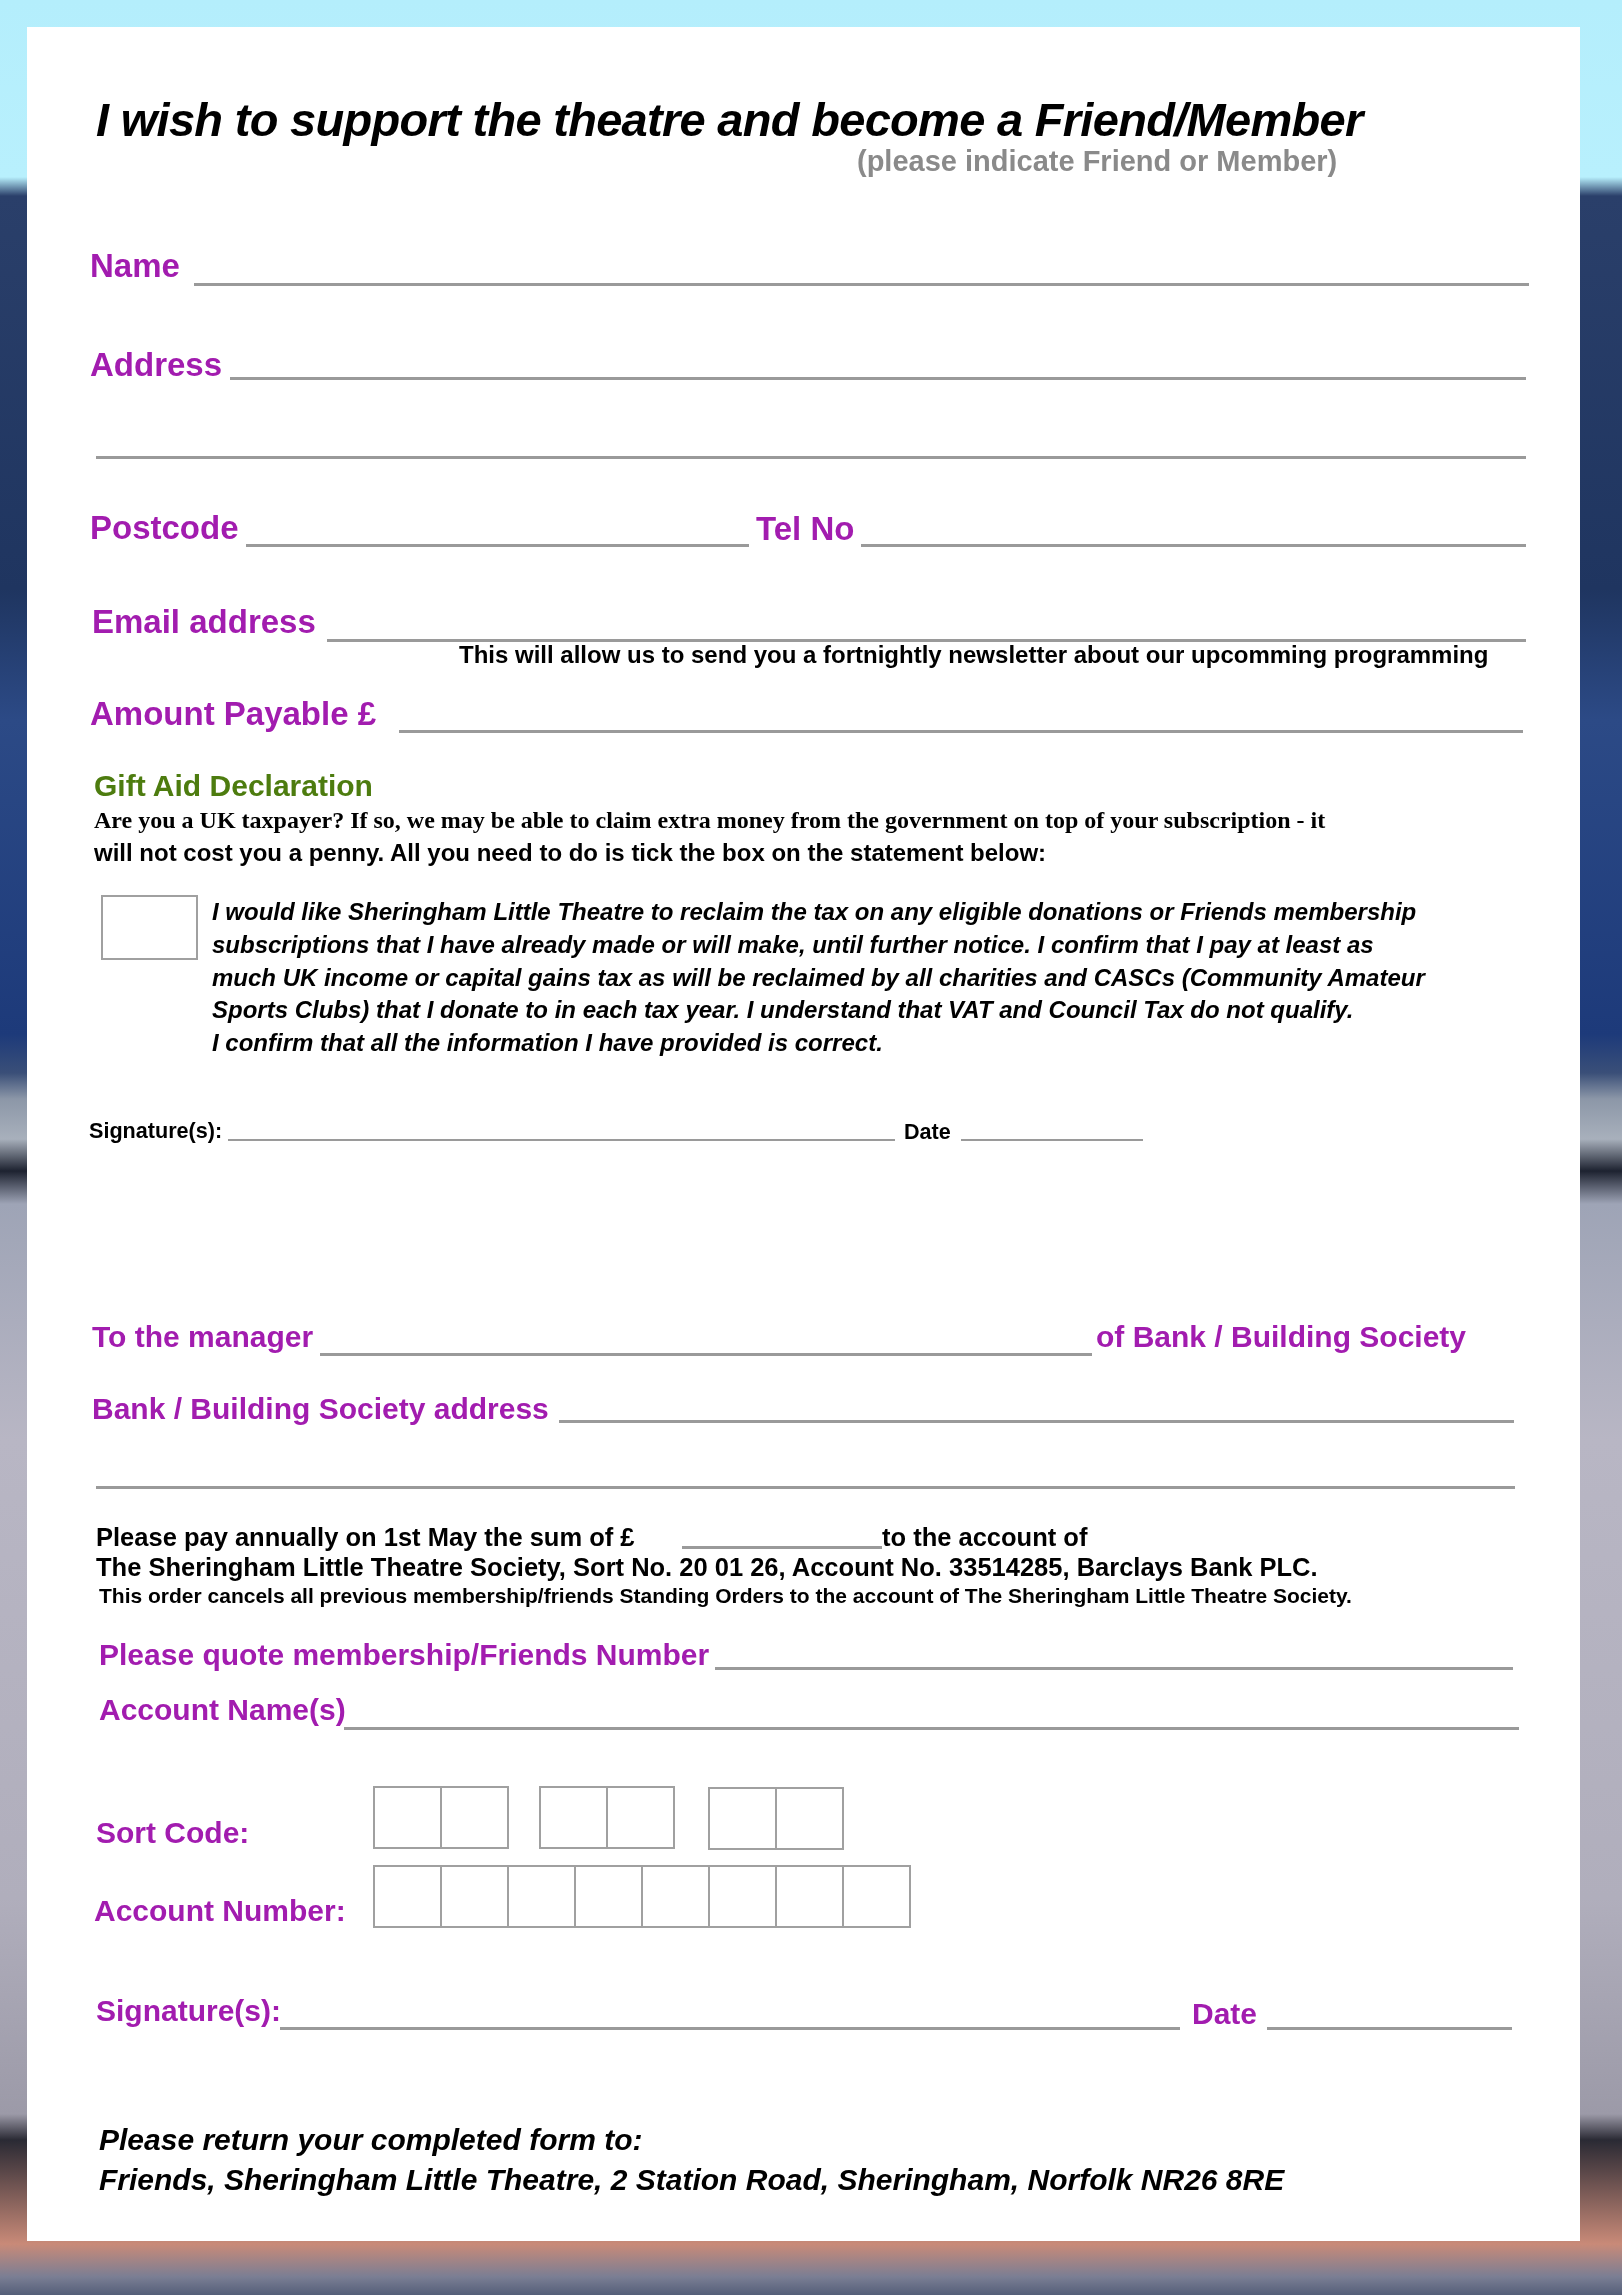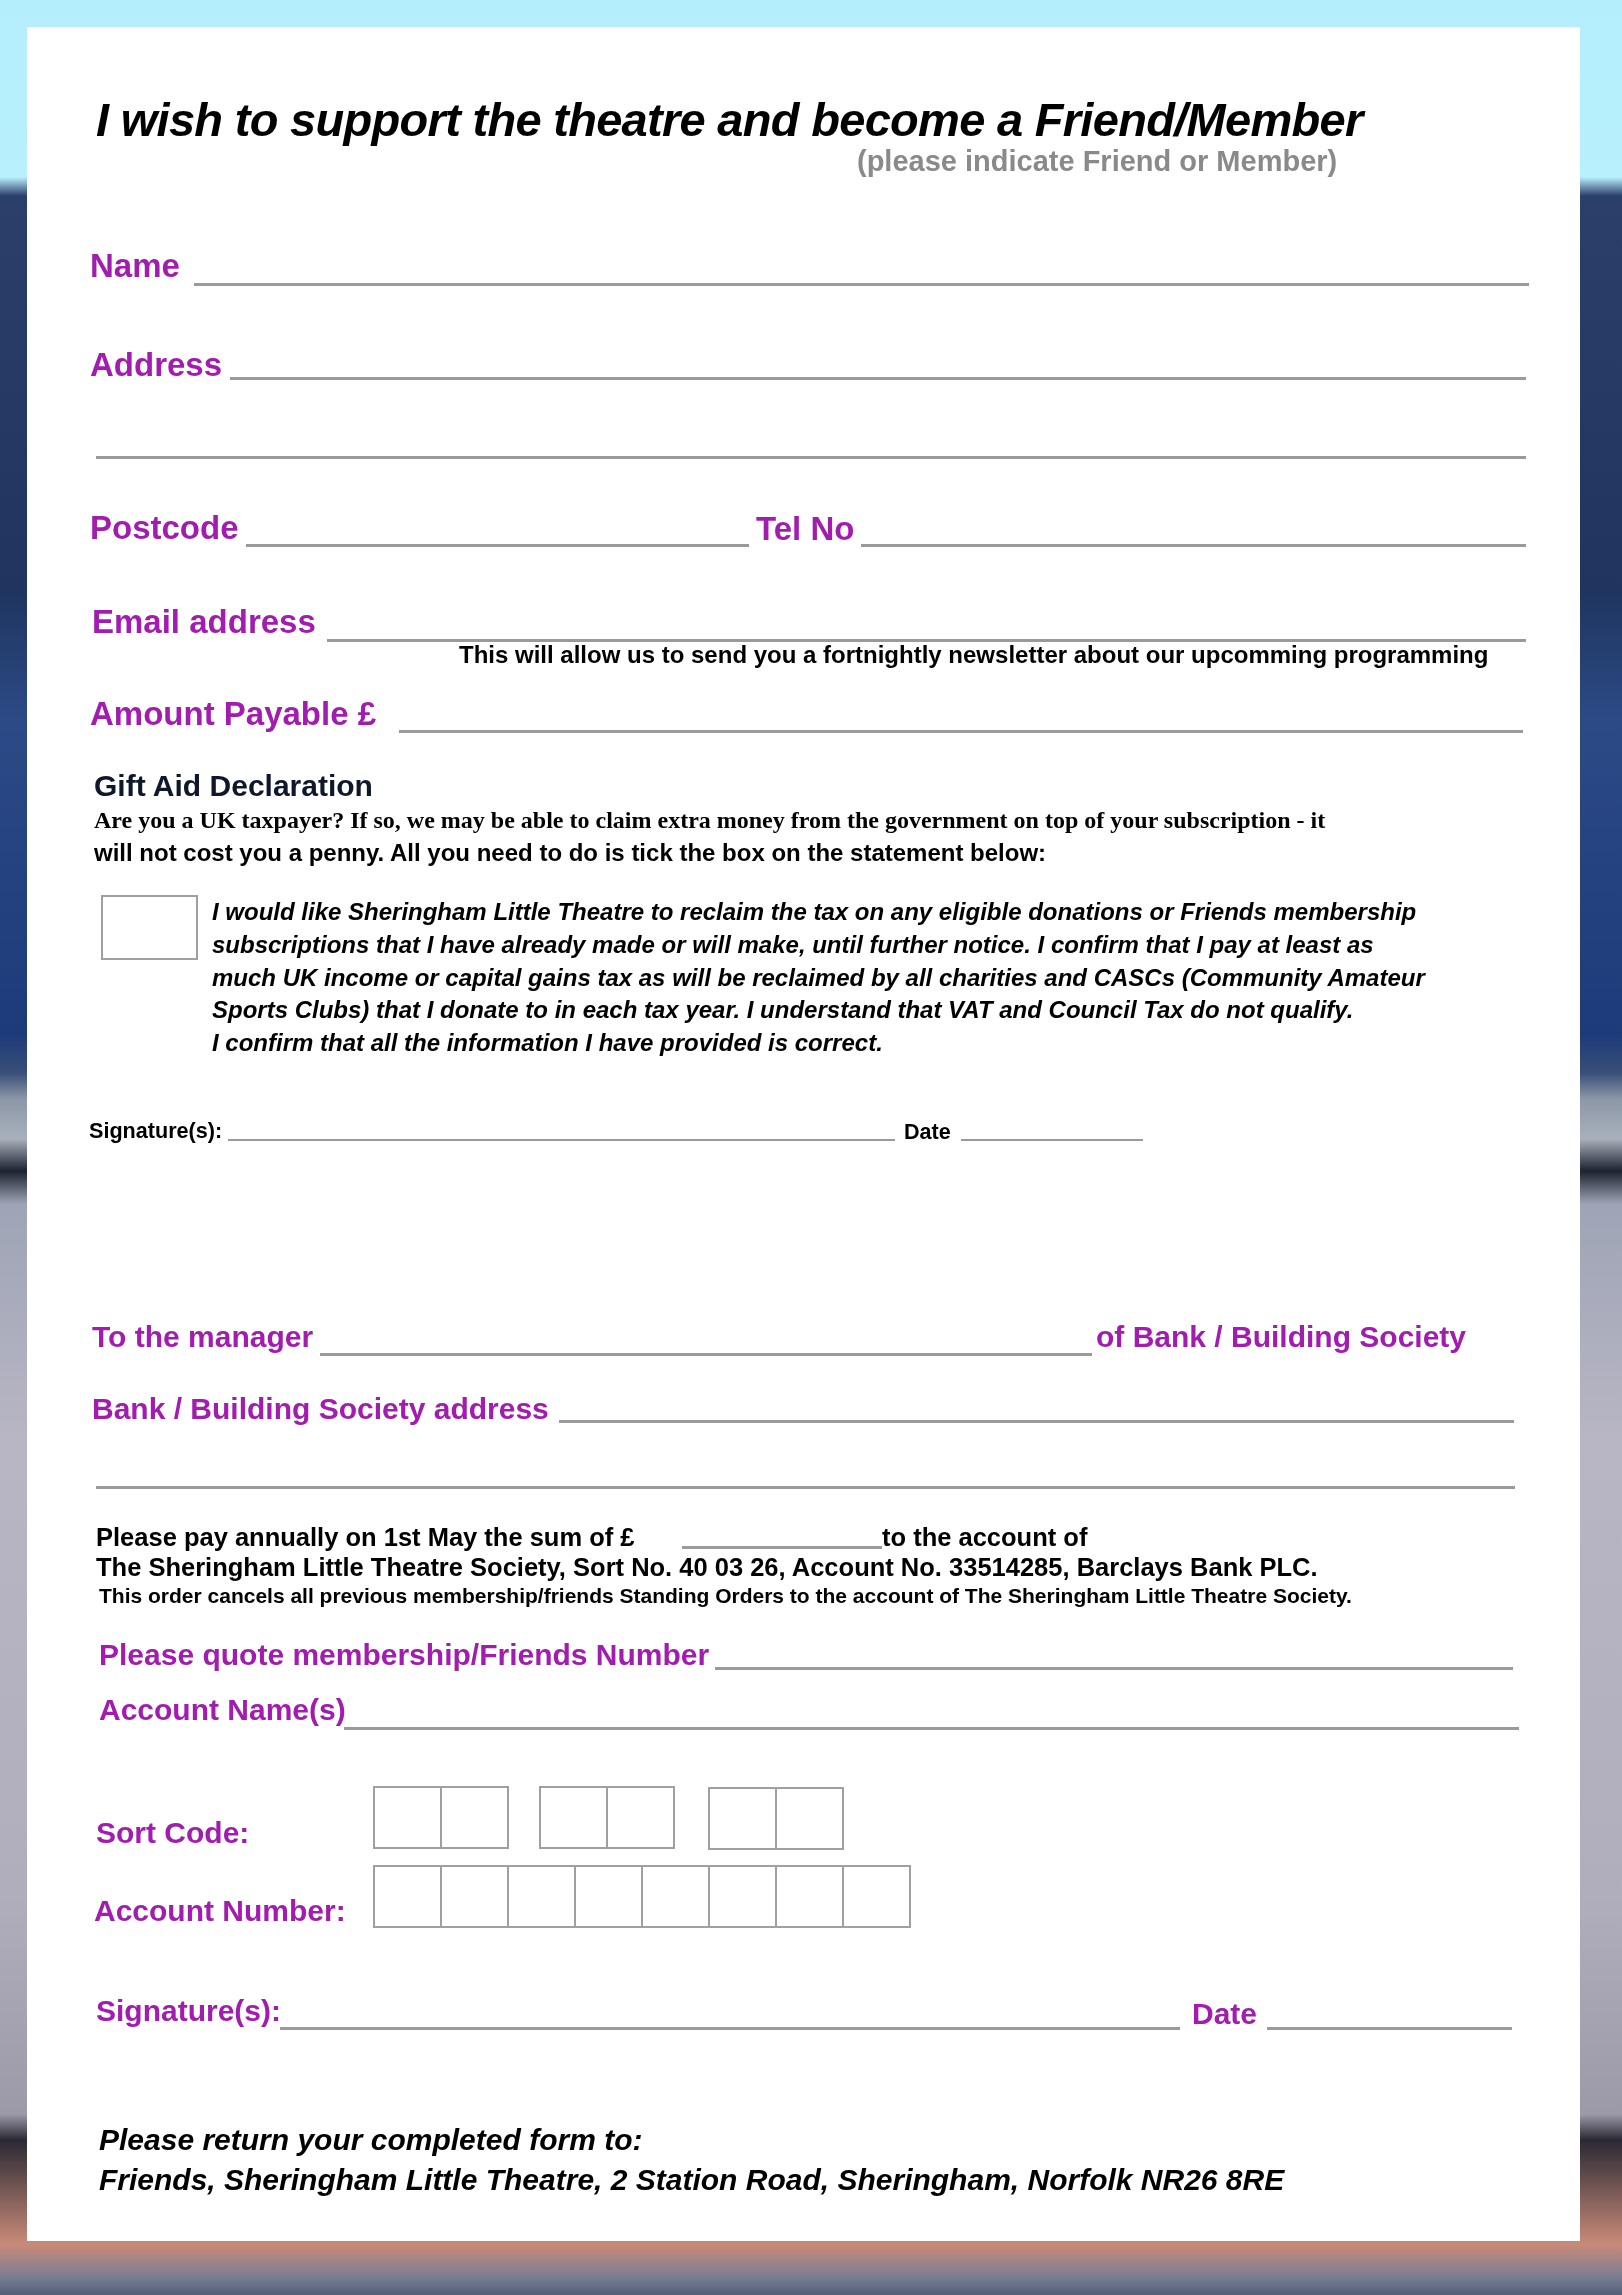--- a/index.html
+++ b/index.html
@@ -21,21 +21,21 @@
   }
   .abs { position:absolute; white-space:nowrap; }
   .lbl { font-weight:bold; color:#a21caf; font-size:33px; transform-origin:left bottom; }
   .line { position:absolute; height:2.6px; background:#9a9a9a; }
   .title {
     font-weight:bold; font-style:italic; font-size:47px; color:#000;
     letter-spacing:-0.7px;
   }
   .subtitle { font-weight:bold; font-size:29px; color:#8a8a8a; }
   .small { font-weight:bold; font-size:24px; color:#000; }
-  .gift-head { font-weight:bold; font-size:30px; color:#0f172a; }
+  .gift-head { font-weight:bold; font-size:30px; color:#4d7c0f; }
   .para { font-weight:bold; font-size:24px; color:#000; line-height:33px; }
   .stmt { font-weight:bold; font-style:italic; font-size:24px; color:#000; line-height:33px; }
   .checkbox {
     position:absolute; width:97px; height:65px; border:2px solid #a0a0a0; background:#fff;
     box-sizing:border-box; cursor:pointer;
   }
   .boxgroup { position:absolute; display:flex; }
   .cell {
     width:69px; height:63px; border:2px solid #a0a0a0; box-sizing:border-box;
     margin-left:-2px; background:#fff;
@@ -90,21 +90,21 @@
 <div class="line" style="left:320px; top:1353px; width:772px;"></div>
 <div class="abs lbl" style="left:1096px; top:1320px; font-size:30px;">of Bank / Building Society</div>
 
 <div class="abs lbl" style="left:92px; top:1392px; font-size:30px;">Bank / Building Society address</div>
 <div class="line" style="left:559px; top:1420px; width:955px;"></div>
 <div class="line" style="left:96px; top:1486px; width:1419px;"></div>
 
 <div class="abs small" style="left:96px; top:1523px; font-size:25.5px;">Please pay annually on 1st May the sum of £</div>
 <div class="line" style="left:682px; top:1546px; width:200px;"></div>
 <div class="abs small" style="left:882px; top:1523px; font-size:25.5px;">to the account of</div>
-<div class="abs small" style="left:96px; top:1553px; font-size:25.5px;">The Sheringham Little Theatre Society, Sort No. 40 03 26, Account No. 33514285, Barclays Bank PLC.</div>
+<div class="abs small" style="left:96px; top:1553px; font-size:25.5px;">The Sheringham Little Theatre Society, Sort No. 20 01 26, Account No. 33514285, Barclays Bank PLC.</div>
 <div class="abs small" style="left:99px; top:1584px; font-size:21px;">This order cancels all previous membership/friends Standing Orders to the account of The Sheringham Little Theatre Society.</div>
 
 <div class="abs lbl" style="left:99px; top:1638px; font-size:30px;">Please quote membership/Friends Number</div>
 <div class="line" style="left:715px; top:1667px; width:798px;"></div>
 
 <div class="abs lbl" style="left:99px; top:1693px; font-size:30px;">Account Name(s)</div>
 <div class="line" style="left:344px; top:1727px; width:1175px;"></div>
 
 <div class="abs lbl" style="left:96px; top:1816px; font-size:30px;">Sort Code:</div>
 <div class="boxgroup" style="left:373px; top:1786px;">

